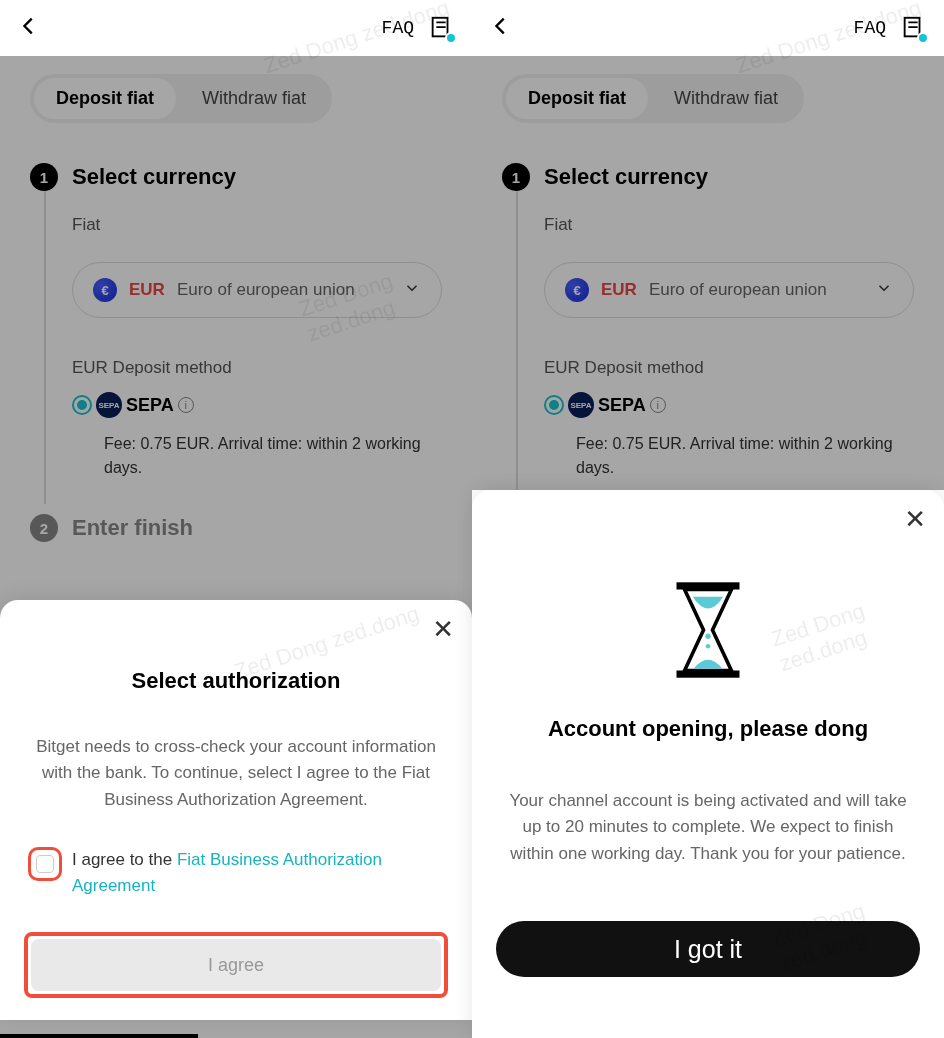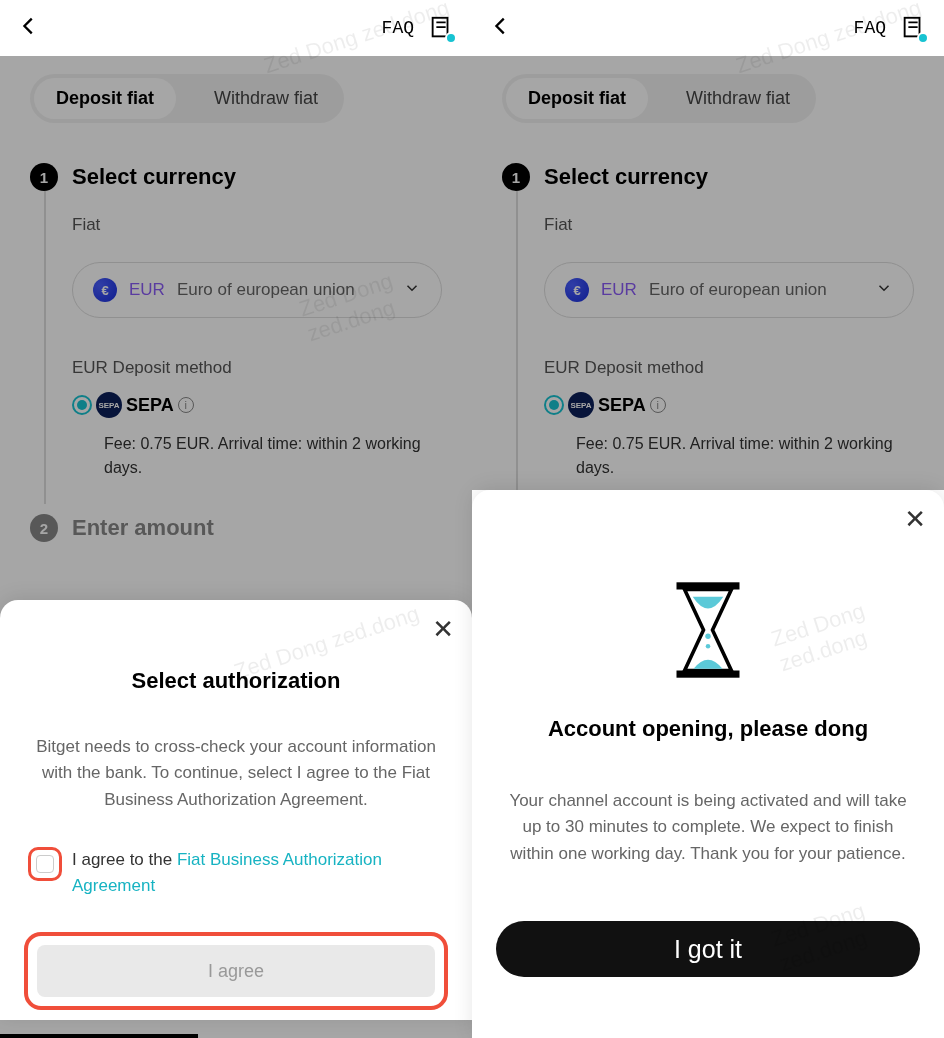--- a/index.html
+++ b/index.html
@@ -46,21 +46,21 @@
     top: 56px;
     background: rgba(0,0,0,0.35);
     z-index: 2;
     pointer-events: none;
   }
   .seg-control {
     display: inline-flex;
     background: #f2f2f2;
     border-radius: 28px;
     padding: 4px;
-    gap: 16px;
+    gap: 4px;
   }
   .seg-item {
     padding: 10px 22px;
     border-radius: 24px;
     font-size: 18px;
     color: #444;
     font-weight: 500;
   }
   .seg-item.active { background: #fff; color: #000; font-weight: 600; }
 
@@ -102,21 +102,21 @@
     padding: 0 20px;
     gap: 12px;
   }
   .eur-icon {
     width: 24px; height: 24px;
     background: radial-gradient(circle at 30% 30%, #4a5fff, #1a2fdc);
     border-radius: 50%;
     display: flex; align-items:center; justify-content:center;
     color: #fff; font-size: 13px; font-weight:bold;
   }
-  .cur-code { font-weight: 400; font-size: 17px; color:#8b5cf6; }
+  .cur-code { font-weight: 700; font-size: 17px; color:#ef4444; }
   .cur-name { font-size: 17px; color: #666; flex:1; }
   .chevron-down svg { width:18px; height:18px; }
 
   .method-label { font-size: 17px; color:#555; margin-top: 40px; margin-bottom: 14px;}
   .radio-row { display:flex; align-items:center; gap:4px; }
   .radio-outer {
     width: 20px; height: 20px;
     border: 2px solid #17c3d2;
     border-radius: 50%;
     display:flex; align-items:center; justify-content:center;
@@ -183,22 +183,22 @@
     flex-shrink:0;
   }
   .agree-check {
     width: 18px; height:18px; border:1.5px solid #ccc; border-radius:4px; background:#fff;
   }
   .agree-text { font-size:17px; color:#333; line-height:1.5;}
   .agree-link { color:#17b3c2; text-decoration:none; }
   .primary-btn-wrap {
     margin-top: 34px;
     border: 4px solid #f04e3a;
-    border-radius: 17px;
-    padding: 9px;
+    border-radius: 8px;
+    padding: 3px;
   }
   .primary-btn {
     width: 100%;
     height: 52px;
     background: #e9e9e9;
     color: #999;
     font-size: 18px;
     border:none;
     border-radius: 8px;
     cursor: pointer;
@@ -291,21 +291,21 @@
           </span>
         <span class="sepa-icon">SEPA</span>
         <span class="sepa-name">SEPA</span>
         <span class="info-icon">i</span>
       </div>
       <div class="fee-text">Fee: 0.75 EUR. Arrival time: within 2 working days.</div>
     </div>
 
     <div class="step-row" style="margin-top:10px;">
       <div class="step-circle inactive">2</div>
-      <div class="step-title inactive">Enter amount</div>
+      <div class="step-title inactive">Enter finish</div>
     </div>
   </div>
 
   <div class="dim-overlay"></div>
 
   <span class="watermark" style="top:24px; left:260px;">Zed Dong zed.dong</span>
   <span class="watermark" style="top:270px; left:300px;">Zed Dong zed.dong</span>
   <span class="watermark" style="top:630px; left:230px;">Zed Dong zed.dong</span>
 
   <div class="sheet sheet1">
@@ -394,16 +394,16 @@
     <svg class="hourglass" viewBox="0 0 100 110">
       <rect x="15" y="2" width="70" height="8" fill="#000"></rect>
       <rect x="15" y="100" width="70" height="8" fill="#000"></rect>
       <path d="M24 10 L76 10 L55 55 L76 100 L24 100 L45 55 Z" fill="none" stroke="#000" stroke-width="4"></path>
       <path d="M33 18 Q50 44 67 18 Z" fill="#5bc9d8"></path>
       <circle cx="50" cy="62" r="3" fill="#5bc9d8"></circle>
       <circle cx="50" cy="73" r="2.5" fill="#5bc9d8"></circle>
       <path d="M34 98 Q50 78 66 98 Z" fill="#5bc9d8"></path>
     </svg>
     <div class="sheet-title">Account opening, please dong</div>
-    <div class="sheet-body">Your channel account is being activated and will take up to 30 minutes to complete. We expect to finish within one working day. Thank you for your patience.</div>
+    <div class="sheet-body">Your channel account is being activated and will take up to 20 minutes to complete. We expect to finish within one working day. Thank you for your patience.</div>
     <button class="dark-btn">I got it</button>
   </div>
 </div>
 
 </body></html>

